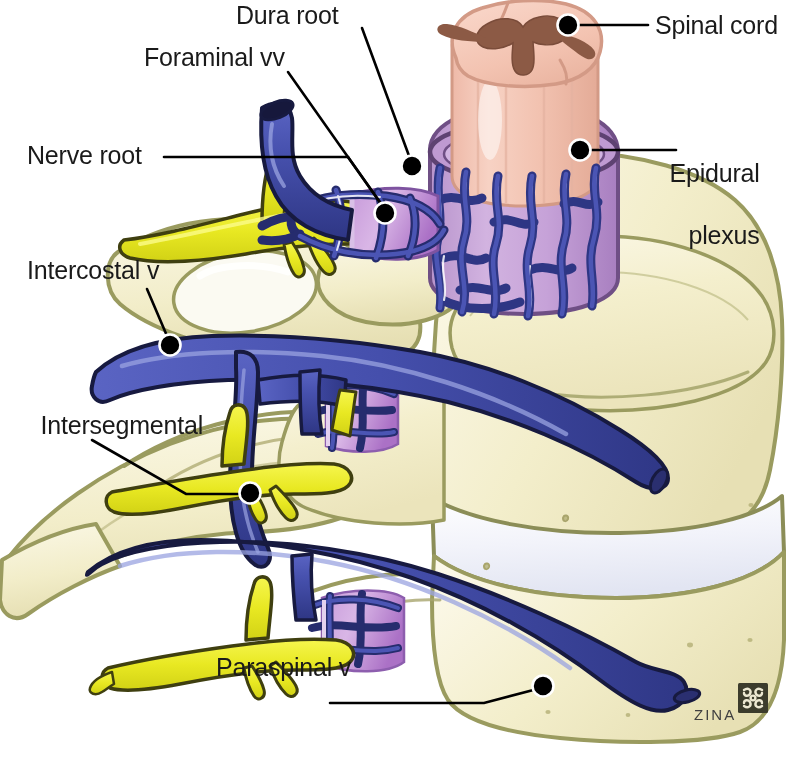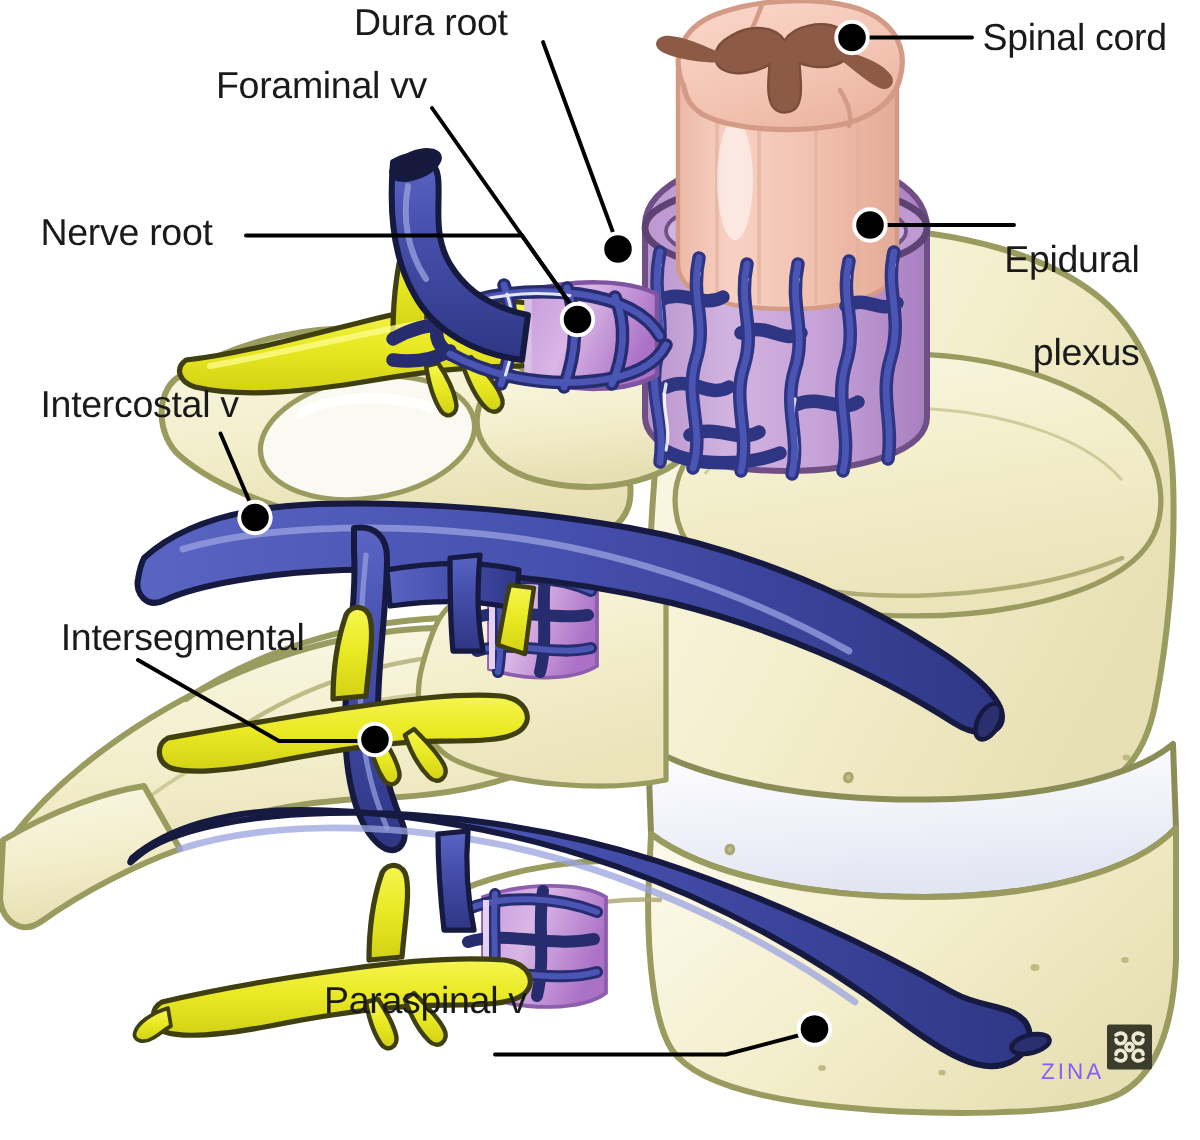--- a/index.html
+++ b/index.html
@@ -16,21 +16,21 @@
     font-size:25px;
     color:#1a1a1a;
     white-space:pre;
     line-height:30px;
     letter-spacing:-0.2px;
   }
   .lbl.two{line-height:31px;}
   #sig{
     position:absolute;
     font-family:"Liberation Sans","DejaVu Sans",sans-serif;
-    font-size:15px;letter-spacing:2px;color:#8b5cf6;text-align:right;
+    font-size:15px;letter-spacing:2px;color:#404040;text-align:right;
   }
 </style>
 </head>
 <body>
 
 <svg id="figure" viewBox="0 0 800 760" xmlns="http://www.w3.org/2000/svg">
   <defs>
     <linearGradient id="boneGrad" x1="0" y1="0" x2="0.3" y2="1">
       <stop offset="0%" stop-color="#fbf8e8"></stop>
       <stop offset="45%" stop-color="#f4efcd"></stop>

